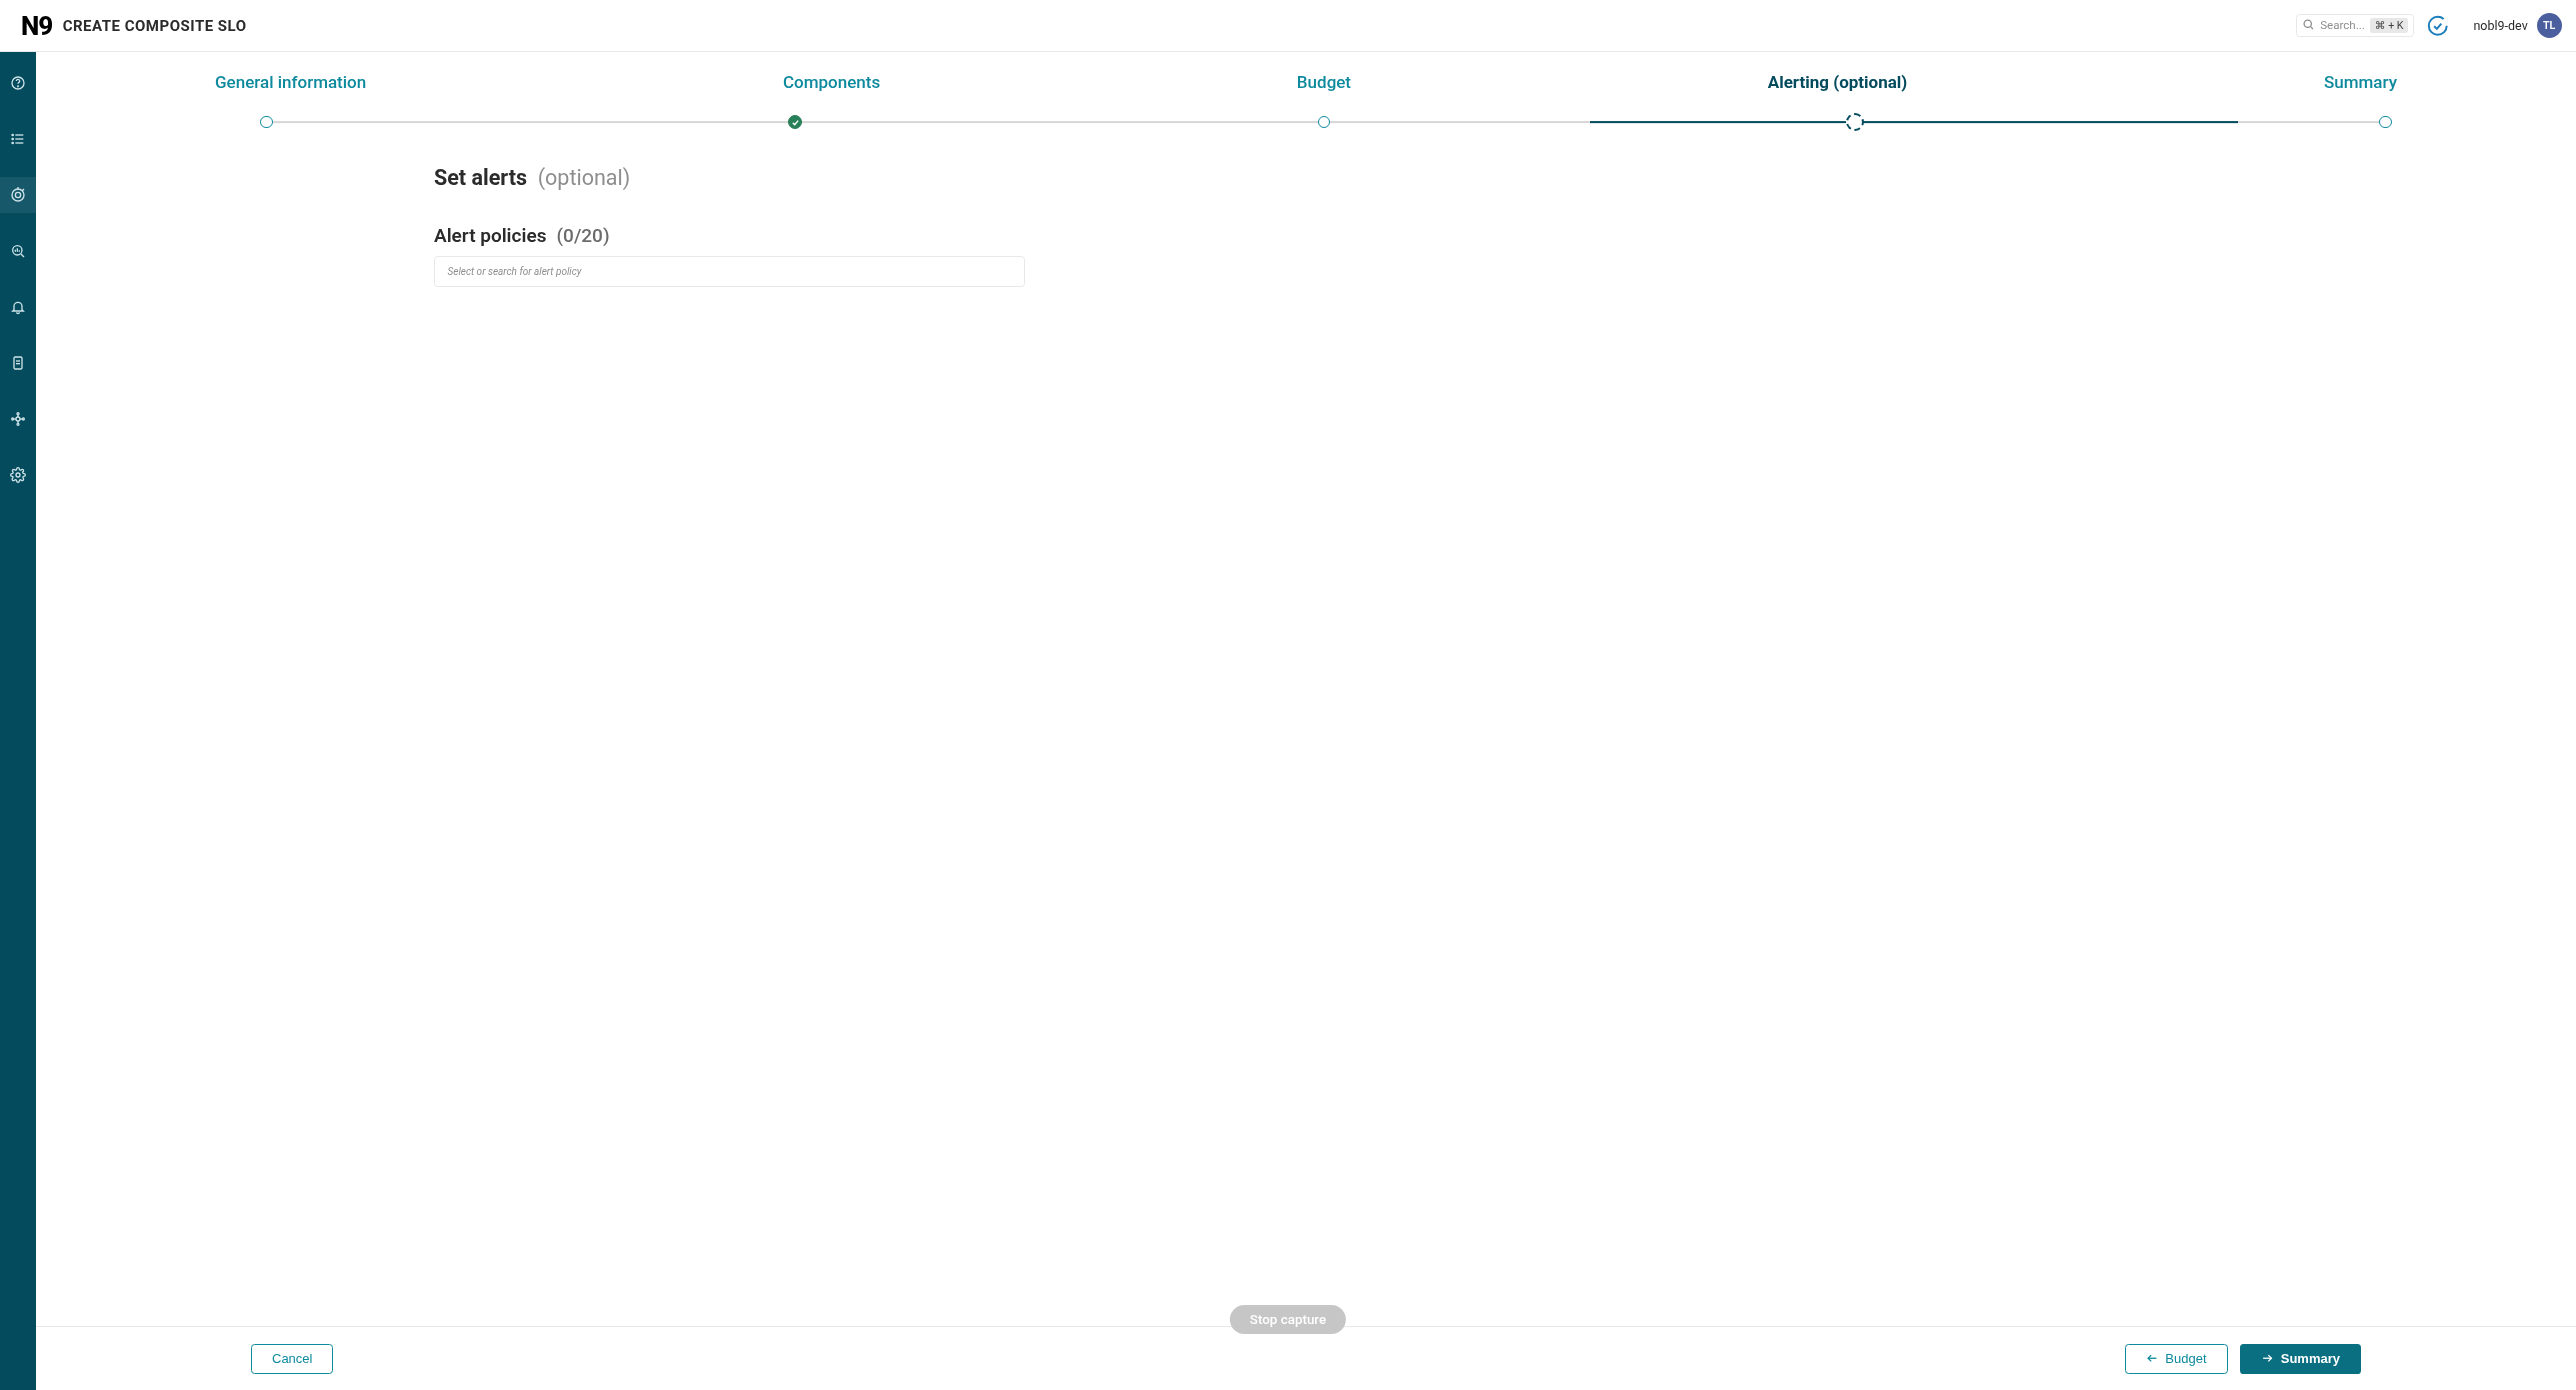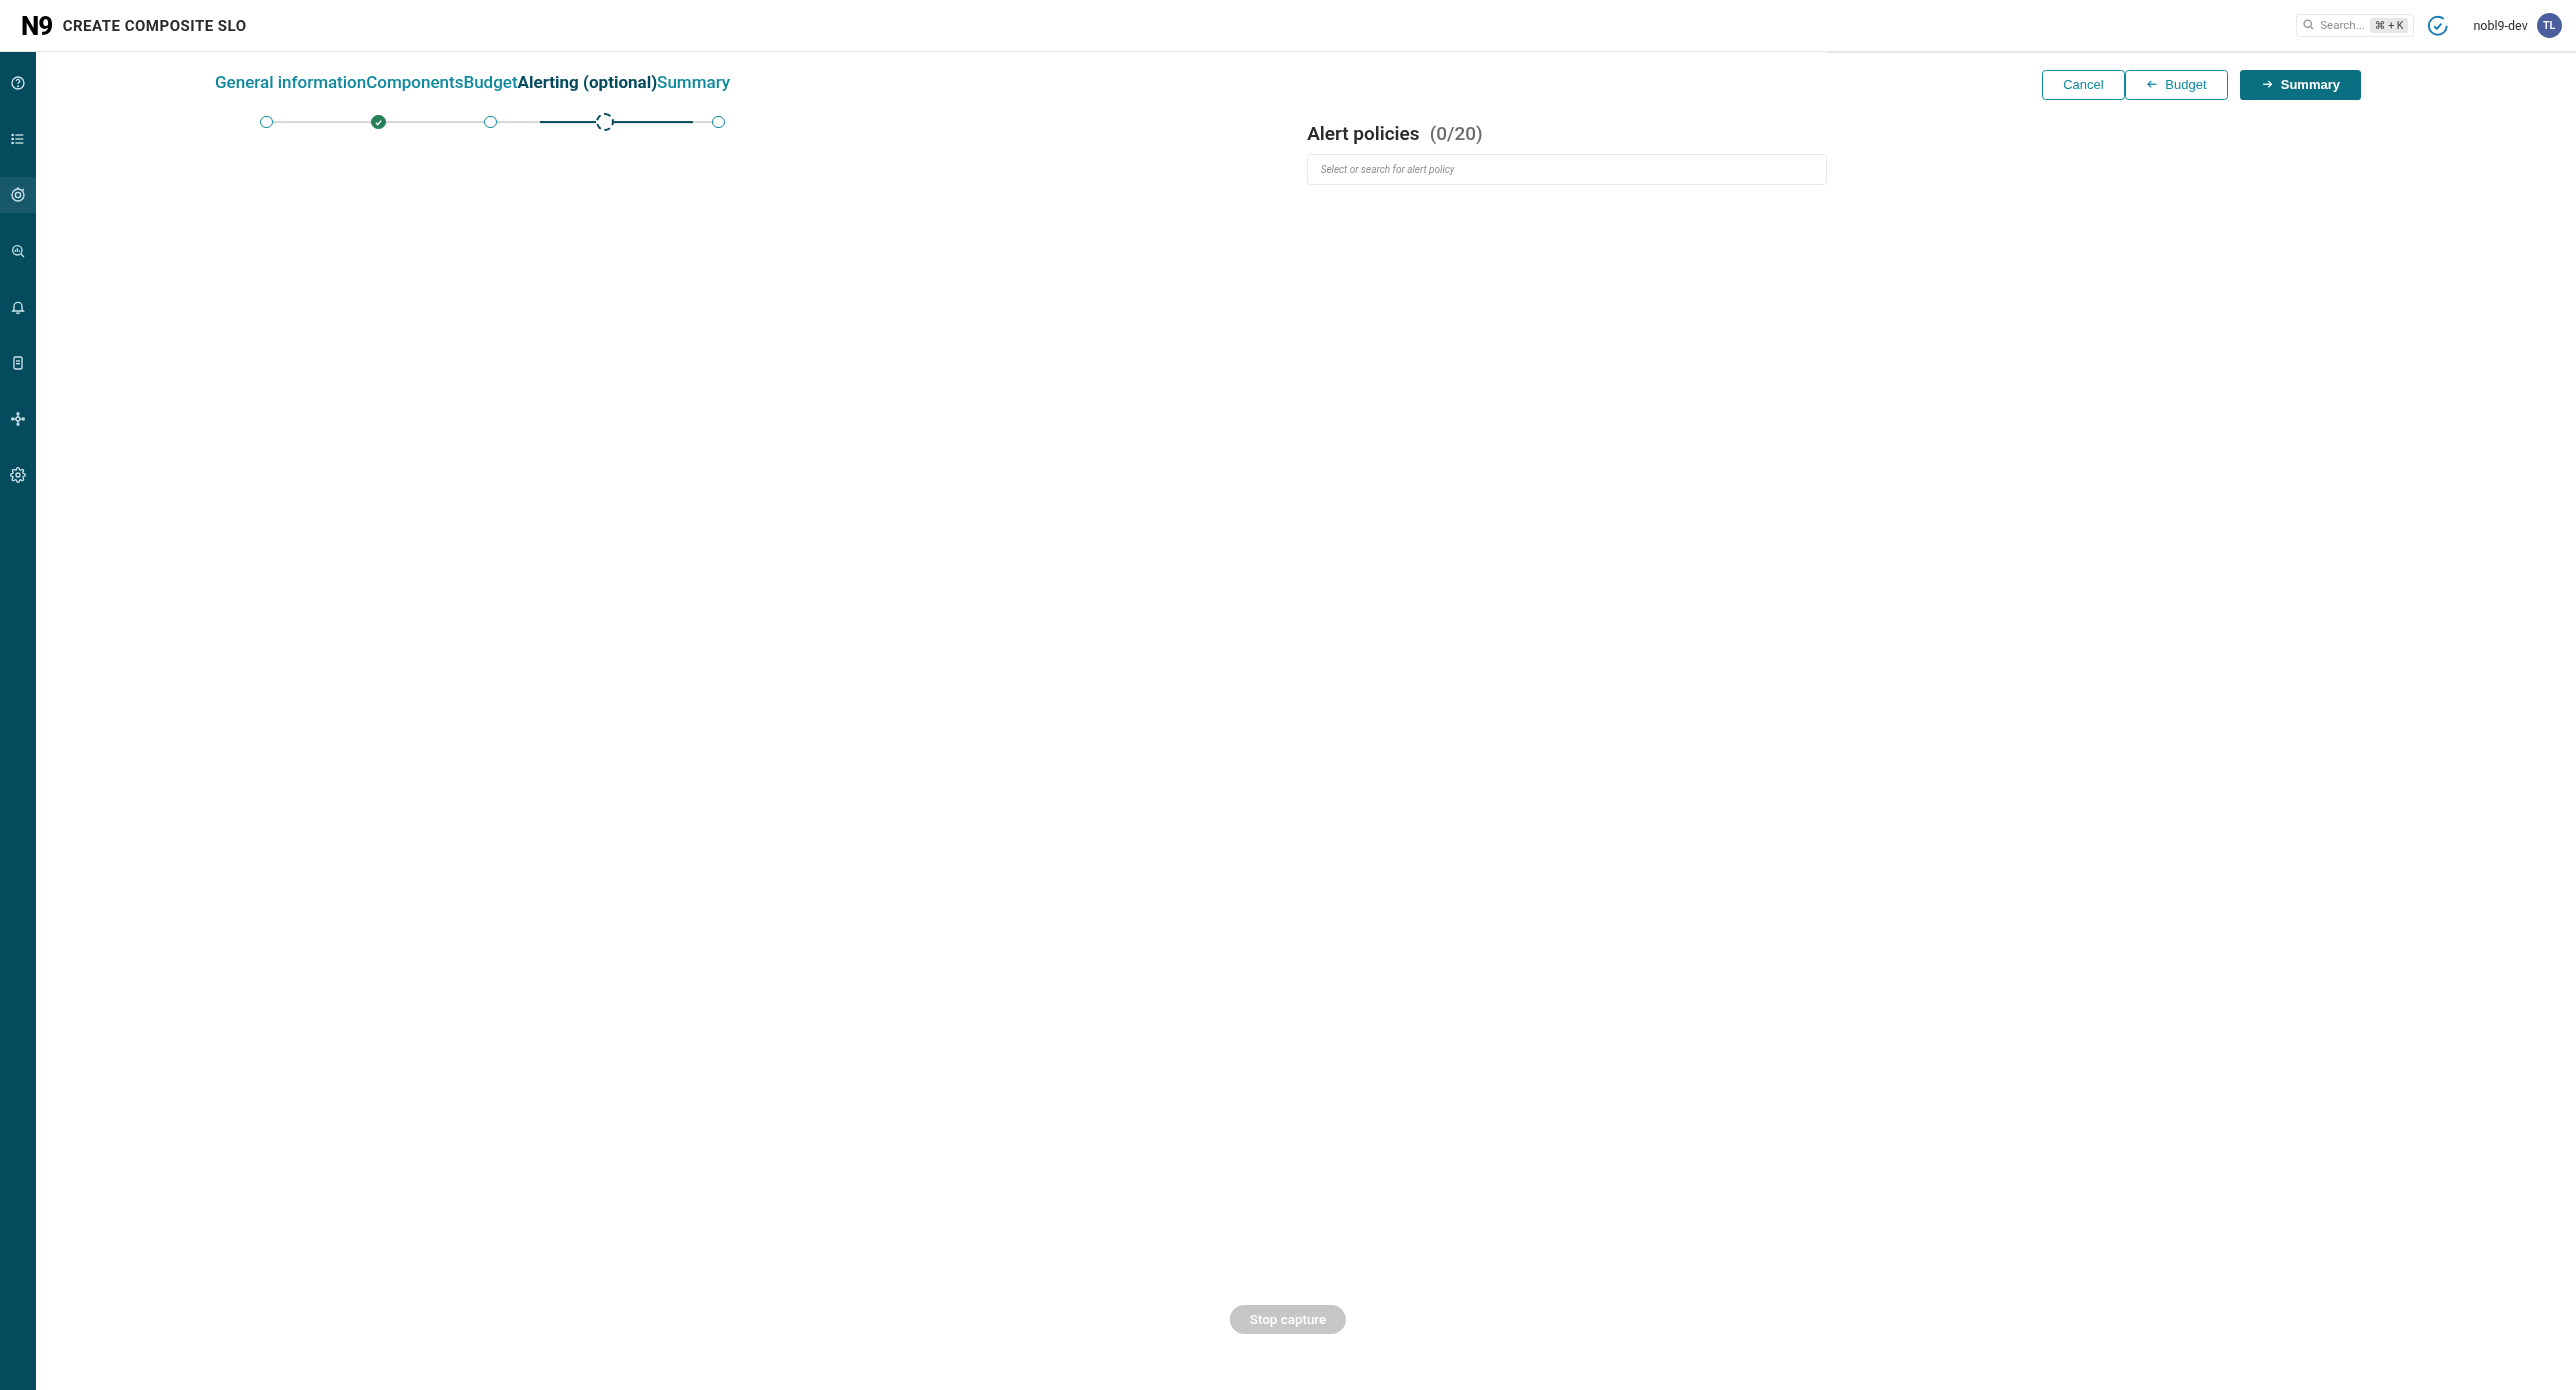--- a/index.html
+++ b/index.html
@@ -130,20 +130,21 @@
     cursor: pointer;
   }
   .sidebar-item.active {
     background: rgba(255,255,255,0.08);
   }
   .sidebar-item svg { width: 16px; height: 16px; }
 
   .main {
     flex: 1;
     display: flex;
+    flex-direction: column;
     min-width: 0;
   }
 
   
   .stepper-wrap {
     padding: 20px 179px 0;
   }
   .stepper-labels {
     display: flex;
     justify-content: space-between;
@@ -430,20 +431,24 @@
             </svg>
         </div>
         <div class="step-dot"></div>
         <div class="step-dot current"></div>
         <div class="step-dot" style="margin-right:5.4px"></div>
       </div>
     </div>
 
     <div class="content">
       <div class="content-inner">
+        <h2 class="section-title">
+          <span>Set alerts</span>
+          <span class="optional">(optional)</span>
+        </h2>
         <div class="field-label">
           <span>Alert policies</span>
           <span class="count">(0/20)</span>
         </div>
         <div class="select-input">Select or search for alert policy</div>
       </div>
     </div>
 
     <div class="footer">
       <button class="btn btn-outline">

